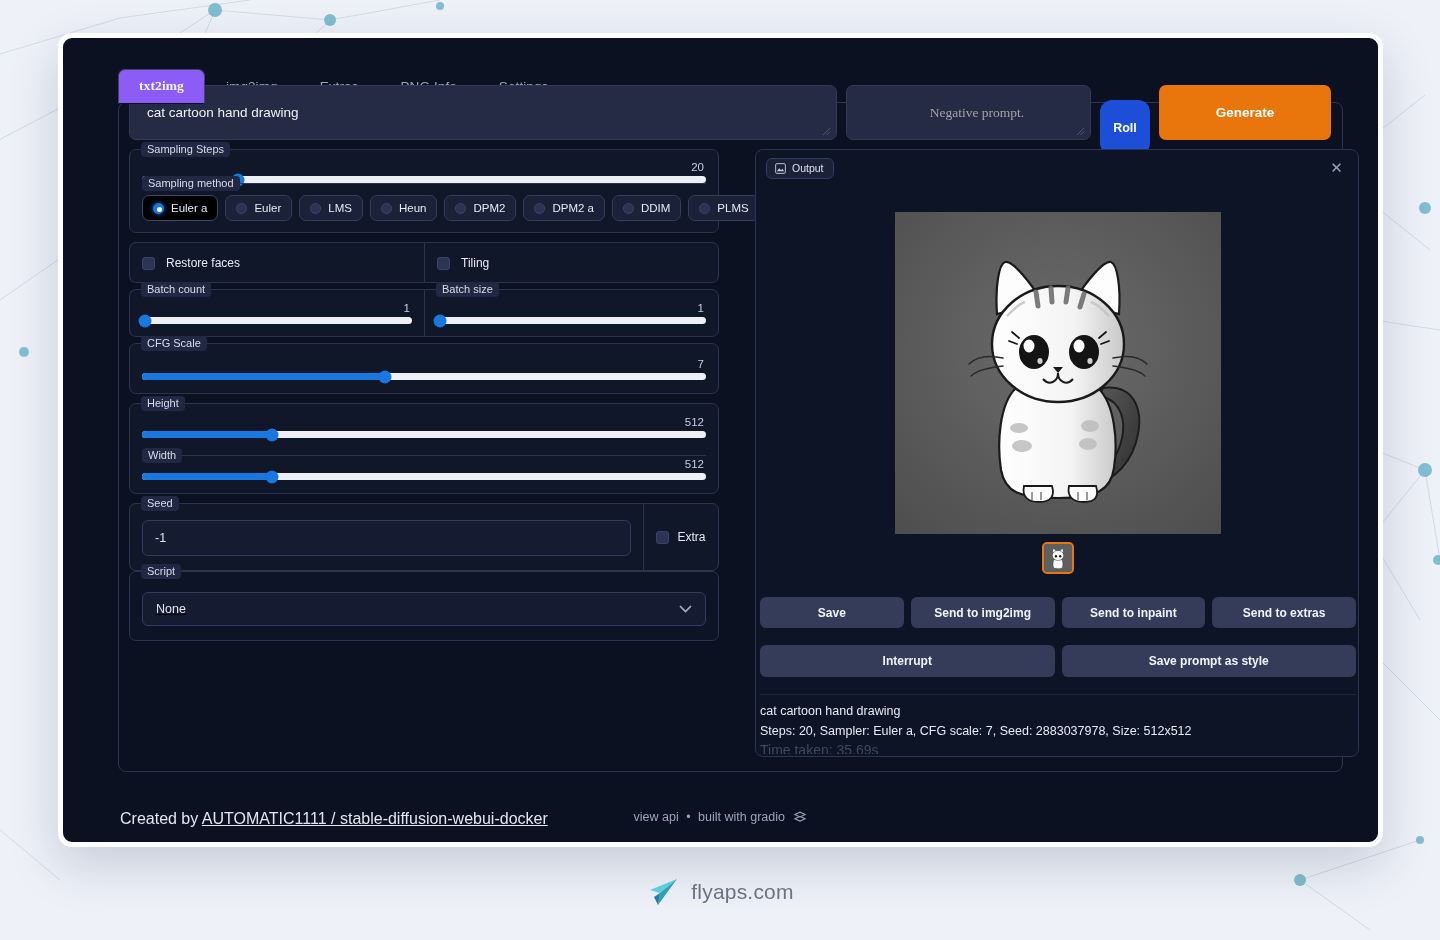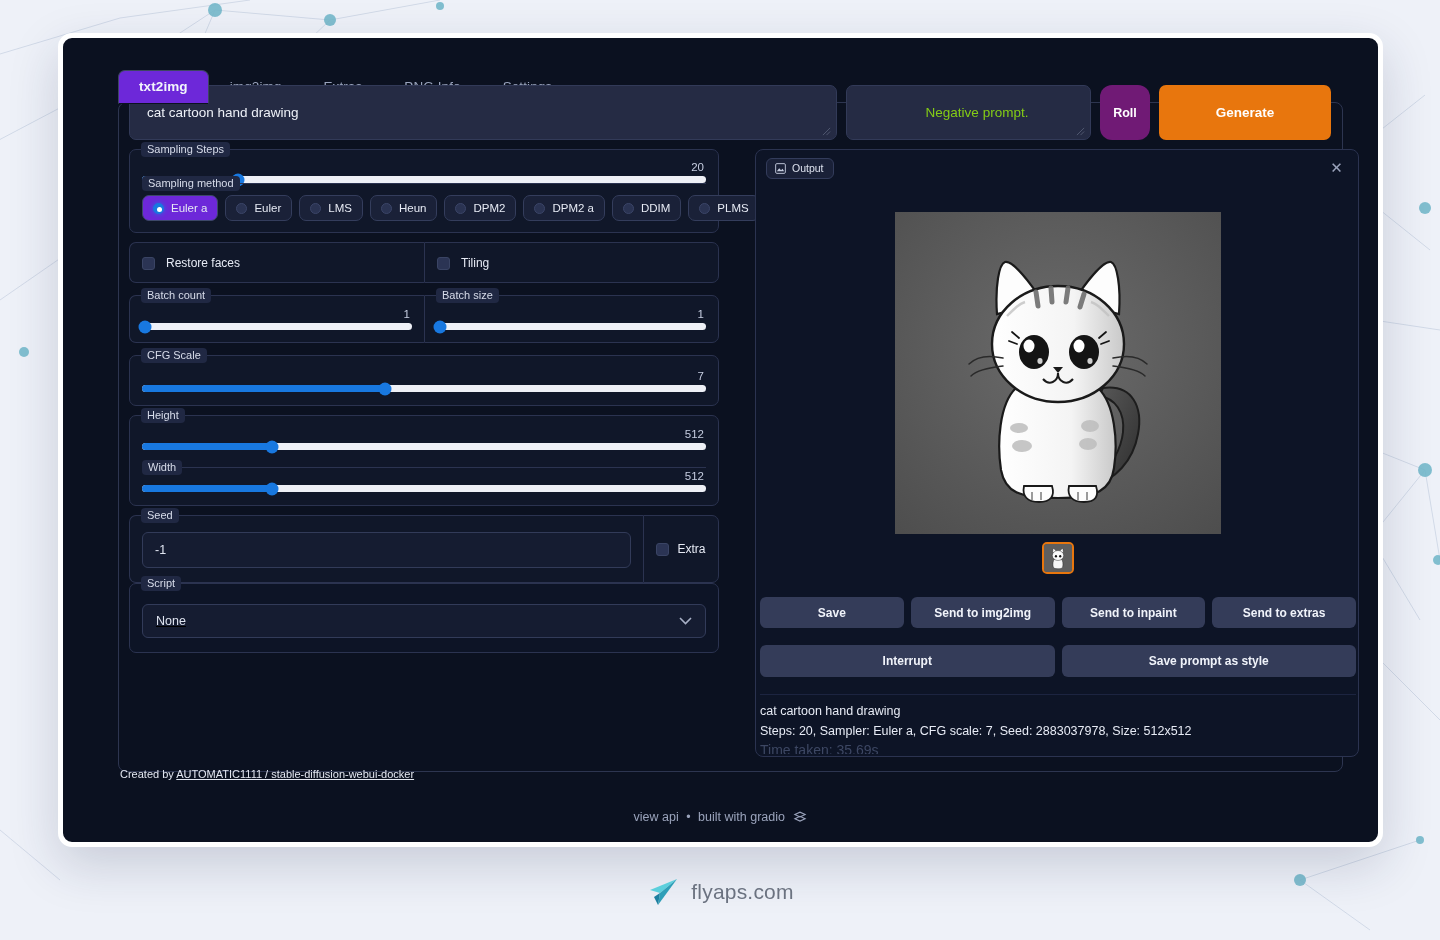--- a/index.html
+++ b/index.html
@@ -39,24 +39,24 @@
     font-size: 13.5px; color: #9aa4bd;
     padding: 8px 20px 9px 20px;
     border: 1px solid transparent;
     border-radius: 7px 7px 0 0;
     cursor: pointer;
     white-space: nowrap;
     letter-spacing: .1px;
   }
   .tab.active {
     color: #f2f5fb; font-weight: bold;
-    background: #6d28d9;
+    background: #8b5cf6;
     border-color: #3d4661;
     border-bottom-color: #0b1120;
-    position: relative; z-index: 3;
+    position: relative; z-index: 3; font-family: Liberation Serif, serif;
   }
 
   .panel-outline {
     position: absolute; left: 55px; top: 64px;
     width: 1225px; height: 670px;
     border: 1px solid #2d3550;
     border-radius: 8px;
   }
 
   
@@ -69,34 +69,35 @@
     position: relative;
     background: #252b44;
     border: 1px solid #323a58;
     border-radius: 7px;
     height: 55px;
     display: flex; align-items: center;
   }
   .prompt-box .ptext {
     font-size: 13.5px; color: #eef1f8; padding-left: 17px;
   }
-  .prompt-box .ptext.ph { color: #84cc16; }
+  .prompt-box .ptext.ph { color: #a3a3a3; font-family: Liberation Serif, serif; }
   .resize-grip {
     position: absolute; right: 5px; bottom: 3px;
     width: 9px; height: 9px; opacity: .45;
   }
   #positive-prompt { width: 708px; }
   #negative-prompt { width: 245px; justify-content: center; }
 
   .btn-roll {
     width: 50px; height: 55px;
-    background: #701a75; color: #fff;
+    background: #1d4ed8; color: #fff;
     font-size: 12.5px; font-weight: bold;
     border: none; border-radius: 12px;
     cursor: pointer;
+    margin-top: 15px;
   }
   .btn-generate {
     width: 172px; height: 55px;
     background: #e8760d; color: #fff;
     font-size: 13.5px; font-weight: bold;
     border: none; border-radius: 7px;
     cursor: pointer;
   }
 
   
@@ -142,39 +143,39 @@
   }
 
   
   .radio-row { display: flex; gap: 7px; padding-top: 11px; flex-wrap: nowrap; }
   .radio-pill {
     display: flex; align-items: center; gap: 7px;
     border: 1px solid #343d5c; border-radius: 7px;
     background: #1a2138;
     padding: 6px 10px; cursor: pointer;
   }
-  .radio-pill.sel { background: #6d28d9; border-color: #3d4869; }
+  .radio-pill.sel { background: #000000; border-color: #3d4869; }
   .rdot {
     width: 11px; height: 11px; border-radius: 50%;
     background: #2a3352; border: 1px solid #3b4568;
     flex: 0 0 auto;
   }
   .rdot.on {
     background: #1878e0; border-color: #1878e0;
     box-shadow: 0 0 5px rgba(24,120,224,.9);
     position: relative;
   }
   .rdot.on::after {
     content:''; position:absolute; left:3px; top:3px;
     width:5px;height:5px;border-radius:50%;background:#fff;
   }
   .rlabel { font-size: 11.5px; color: #e6eaf4; white-space: nowrap; }
 
   
-  .two-col { display: flex; margin-bottom: 12px; gap: 0; }
+  .two-col { display: flex; margin-bottom: 6px; gap: 0; }
   .half {
     flex: 1 1 50%;
     border: 1px solid #2b3350;
     background: #101729;
     padding: 13px 12px 12px 12px;
     position: relative;
   }
   .half.l { border-radius: 7px 0 0 7px; border-right: none; }
   .half.r { border-radius: 0 7px 7px 0; }
   .chk-row { display: flex; align-items: center; gap: 11px; }
@@ -288,22 +289,22 @@
     border-top: 1px solid #1c2440;
     padding-top: 9px;
     overflow: hidden;
   }
   .info-prompt { font-size: 12.5px; color: #e7ebf5; margin-bottom: 6px; }
   .info-params { font-size: 12.5px; color: #e7ebf5; margin-bottom: 4px; }
   .info-time { font-size: 14px; color: #3d4763; }
 
   
   .credit {
-    position: absolute; left: 57px; top: 730px;
-    font-size: 11px; color: #e3e7f1;
+    position: absolute; left: 57px; top: 772px;
+    font-size: 16px; color: #e3e7f1;
   }
   .credit a { color: #e3e7f1; text-decoration: underline; }
   .built {
     position: absolute; left: 0; top: 772px; width: 1315px;
     text-align: center;
     font-size: 12.5px; color: #9aa3bb;
   }
   .built .sep { margin: 0 4px; }
   .built .lnk { cursor: pointer; }
 

